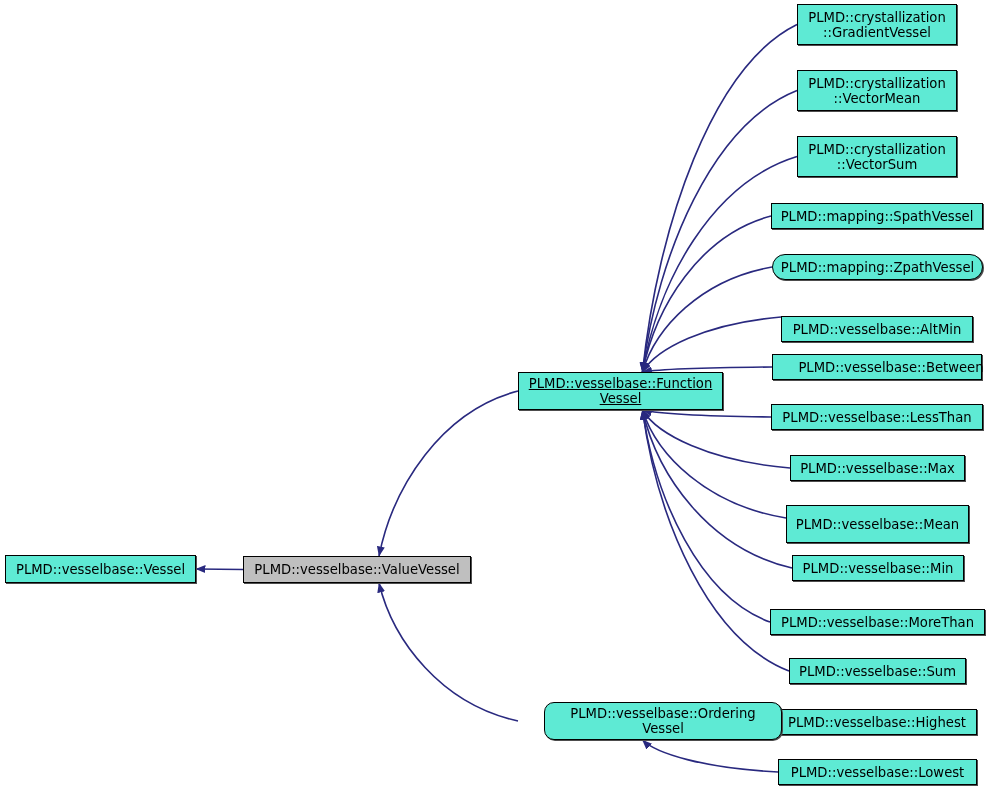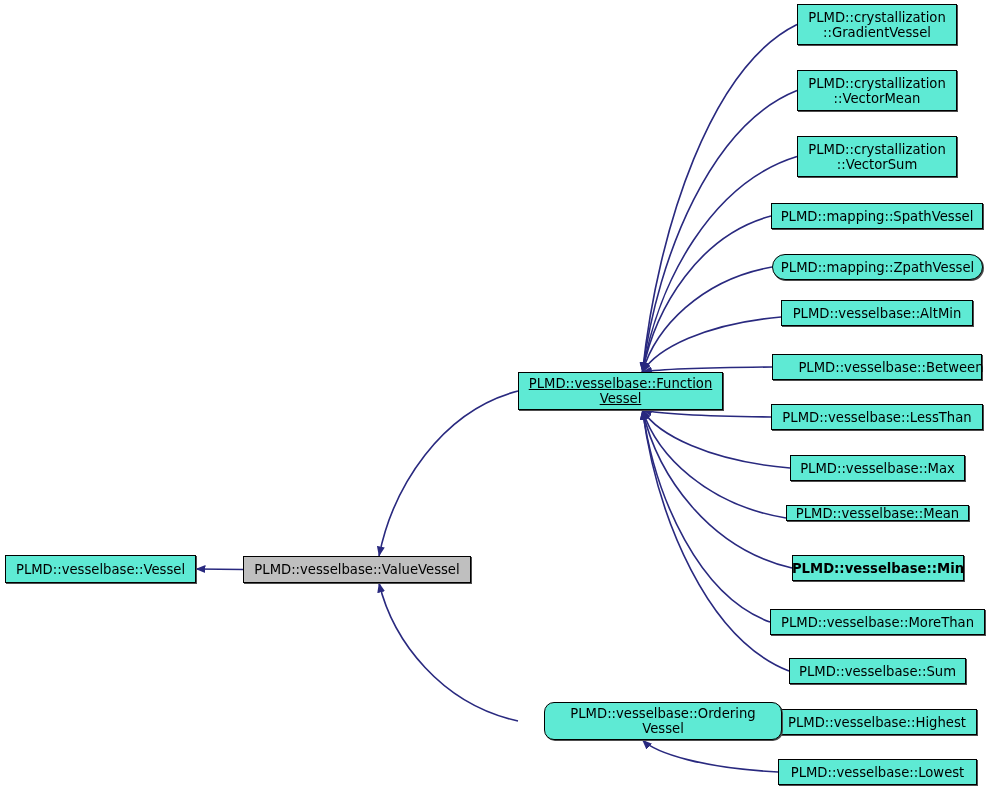--- a/index.html
+++ b/index.html
@@ -79,26 +79,26 @@
 
   <div id="nodes">
       <div class="node" style="left: 797px; top: 4px; width: 160px; height: 41px;">PLMD::crystallization
 ::GradientVessel</div>
       <div class="node" style="left: 797px; top: 70px; width: 160px; height: 41px;">PLMD::crystallization
 ::VectorMean</div>
       <div class="node" style="left: 797px; top: 136px; width: 160px; height: 41px;">PLMD::crystallization
 ::VectorSum</div>
       <div class="node" style="left: 771px; top: 203px; width: 212px; height: 26px;">PLMD::mapping::SpathVessel</div>
       <div class="node" style="left: 772px; top: 254px; width: 211px; height: 26px; border-radius: 13px;">PLMD::mapping::ZpathVessel</div>
-      <div class="node" style="left: 781px; top: 300px; width: 192px; height: 26px;">PLMD::vesselbase::AltMin</div>
+      <div class="node" style="left: 781px; top: 316px; width: 192px; height: 26px;">PLMD::vesselbase::AltMin</div>
       <div class="node" style="left: 772px; top: 354px; width: 210px; height: 26px; padding-left: 32px;">PLMD::vesselbase::Between</div>
       <div class="node" style="left: 771px; top: 404px; width: 212px; height: 26px;">PLMD::vesselbase::LessThan</div>
       <div class="node" style="left: 790px; top: 455px; width: 175px; height: 26px;">PLMD::vesselbase::Max</div>
-      <div class="node" style="left: 786px; top: 505px; width: 183px; height: 16px;">PLMD::vesselbase::Mean</div>
-      <div class="node" style="left: 792px; top: 555px; width: 172px; height: 26px; font-weight: bold;">PLMD::vesselbase::Min</div>
+      <div class="node" style="left: 786px; top: 505px; width: 183px; height: 38px;">PLMD::vesselbase::Mean</div>
+      <div class="node" style="left: 792px; top: 555px; width: 172px; height: 26px;">PLMD::vesselbase::Min</div>
       <div class="node" style="left: 770px; top: 609px; width: 215px; height: 26px;">PLMD::vesselbase::MoreThan</div>
       <div class="node" style="left: 789px; top: 658px; width: 177px; height: 26px;">PLMD::vesselbase::Sum</div>
       <div class="node" style="left: 777px; top: 709px; width: 200px; height: 26px;">PLMD::vesselbase::Highest</div>
       <div class="node" style="left: 778px; top: 759px; width: 199px; height: 26px;">PLMD::vesselbase::Lowest</div>
       <div class="node" style="left: 518px; top: 372px; width: 205px; height: 38px; text-decoration: underline;">PLMD::vesselbase::Function
 Vessel</div>
       <div class="node" style="left: 544px; top: 702px; width: 238px; height: 38px; border-radius: 10px;">PLMD::vesselbase::Ordering
 Vessel</div>
       <div class="node highlight" style="left: 243px; top: 556px; width: 228px; height: 27px;">PLMD::vesselbase::ValueVessel</div>
       <div class="node" style="left: 5px; top: 555px; width: 191px; height: 28px;">PLMD::vesselbase::Vessel</div>

